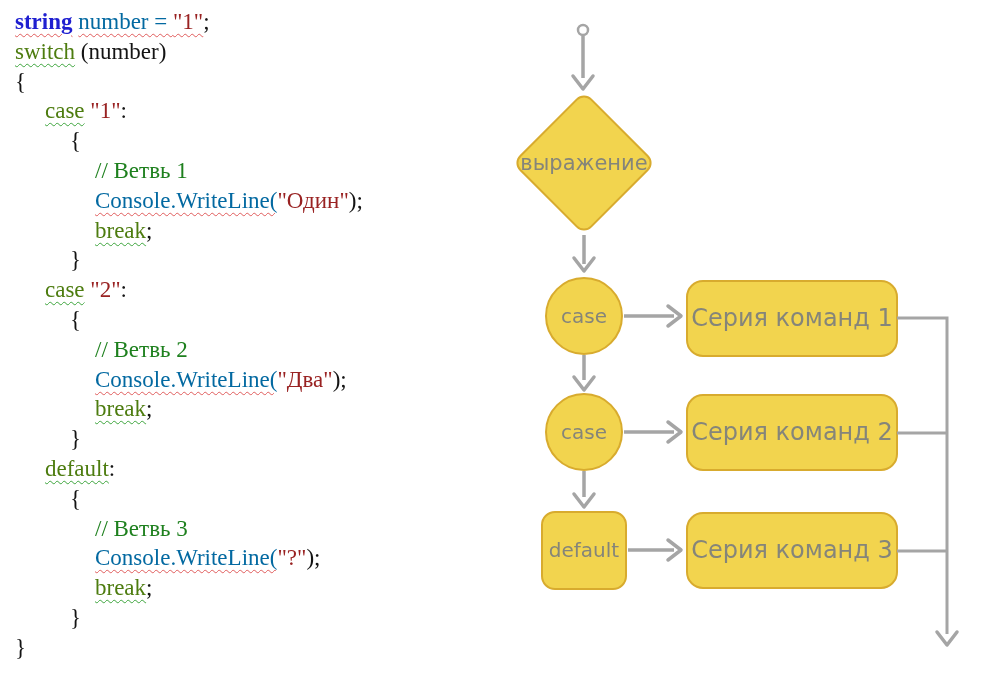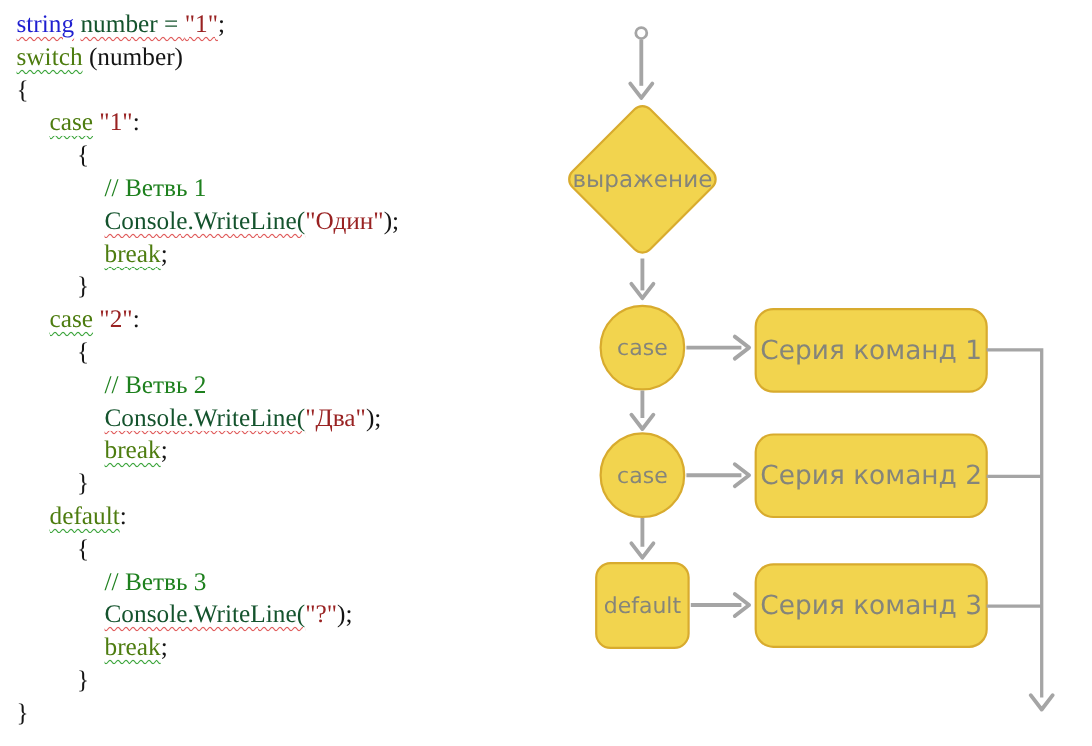--- a/index.html
+++ b/index.html
@@ -11,23 +11,23 @@
     font-family:"Liberation Serif","DejaVu Serif",serif;
     font-size:23px;line-height:29.8px;color:#141414;
     white-space:pre;
   }
   .code-line{height:29.8px;}
   .ind-0{padding-left:0;}
   .ind-1{padding-left:30px;}
   .ind-2{padding-left:55px;}
   .ind-3{padding-left:80px;}
   [data-tok="pl"]{color:#141414;}
-  [data-tok="kw-err"]{color:#1f1fd0;text-decoration:underline wavy #e05c5c 1px;text-underline-offset:4px;}
+  [data-tok="kw-err"]{color:#1f1fd0;text-decoration:underline wavy #e05c5c 1px;text-underline-offset:4px;font-weight:bold;}
   [data-tok="kw-warn"]{color:#4d7c0f;text-decoration:underline wavy #3da53d 1px;text-underline-offset:4px;}
-  [data-tok="pl-err"]{color:#14532d;text-decoration:underline wavy #e05c5c 1px;text-underline-offset:4px;}
+  [data-tok="pl-err"]{color:#0369a1;text-decoration:underline wavy #e05c5c 1px;text-underline-offset:4px;}
   [data-tok="str"]{color:#992222;}
   [data-tok="str-err"]{color:#992222;text-decoration:underline wavy #e05c5c 1px;text-underline-offset:4px;}
   [data-tok="com"]{color:#1e801e;}
 
   
   .flow{position:absolute;left:0;top:0;}
   .shape{fill:#f2d44e;stroke:#d8ab2e;stroke-width:2;}
   .edge{stroke:#a5a5a5;stroke-width:3.5;fill:none;}
   .edge-thin{stroke:#a5a5a5;stroke-width:3;fill:none;}
   .head{stroke:#a5a5a5;stroke-width:3.5;fill:none;stroke-linejoin:round;stroke-linecap:round;}

